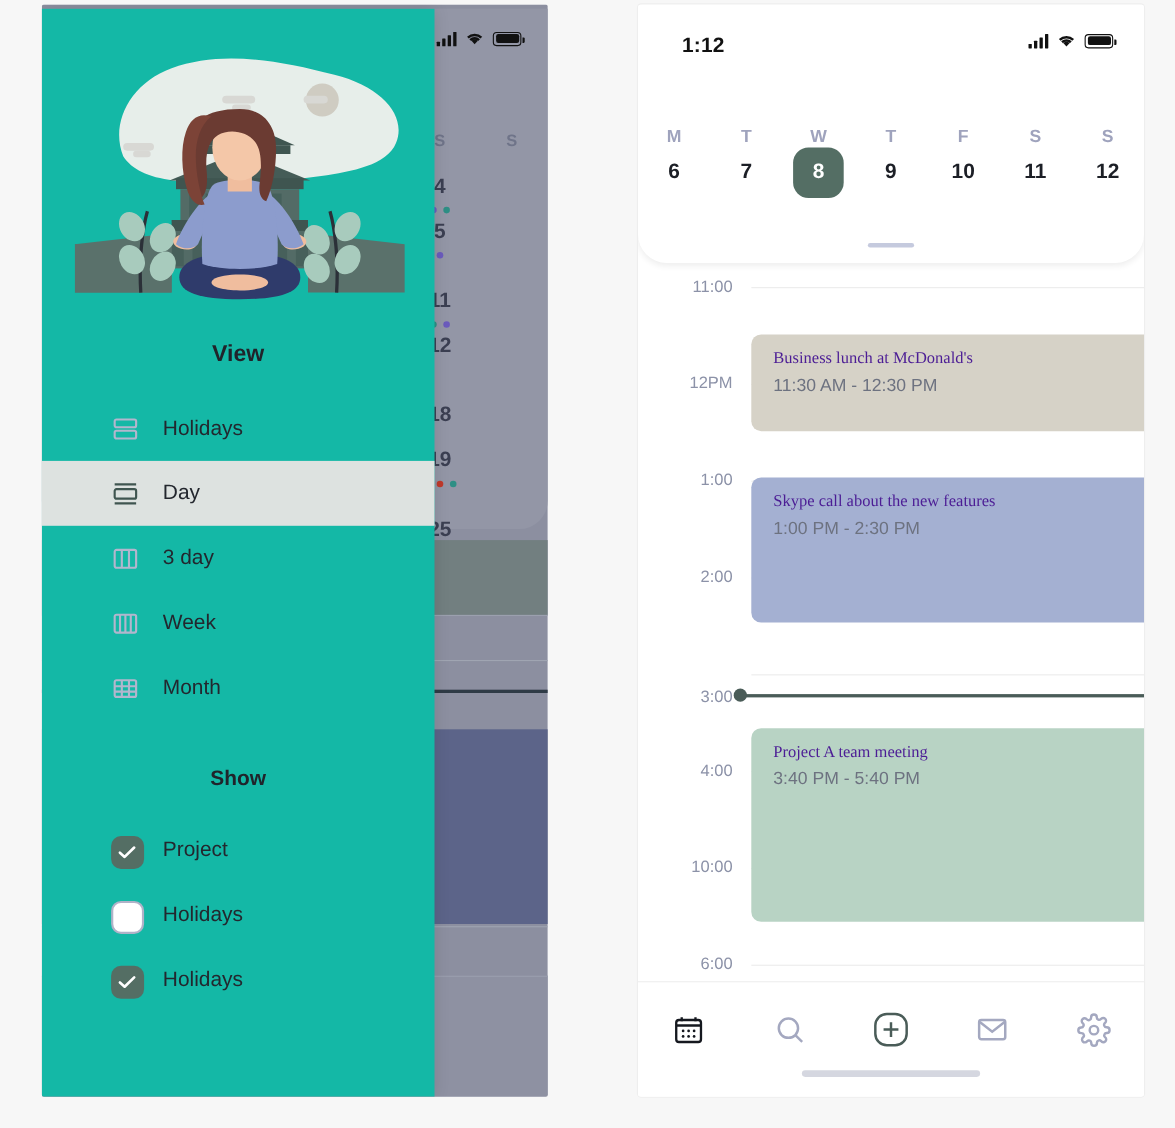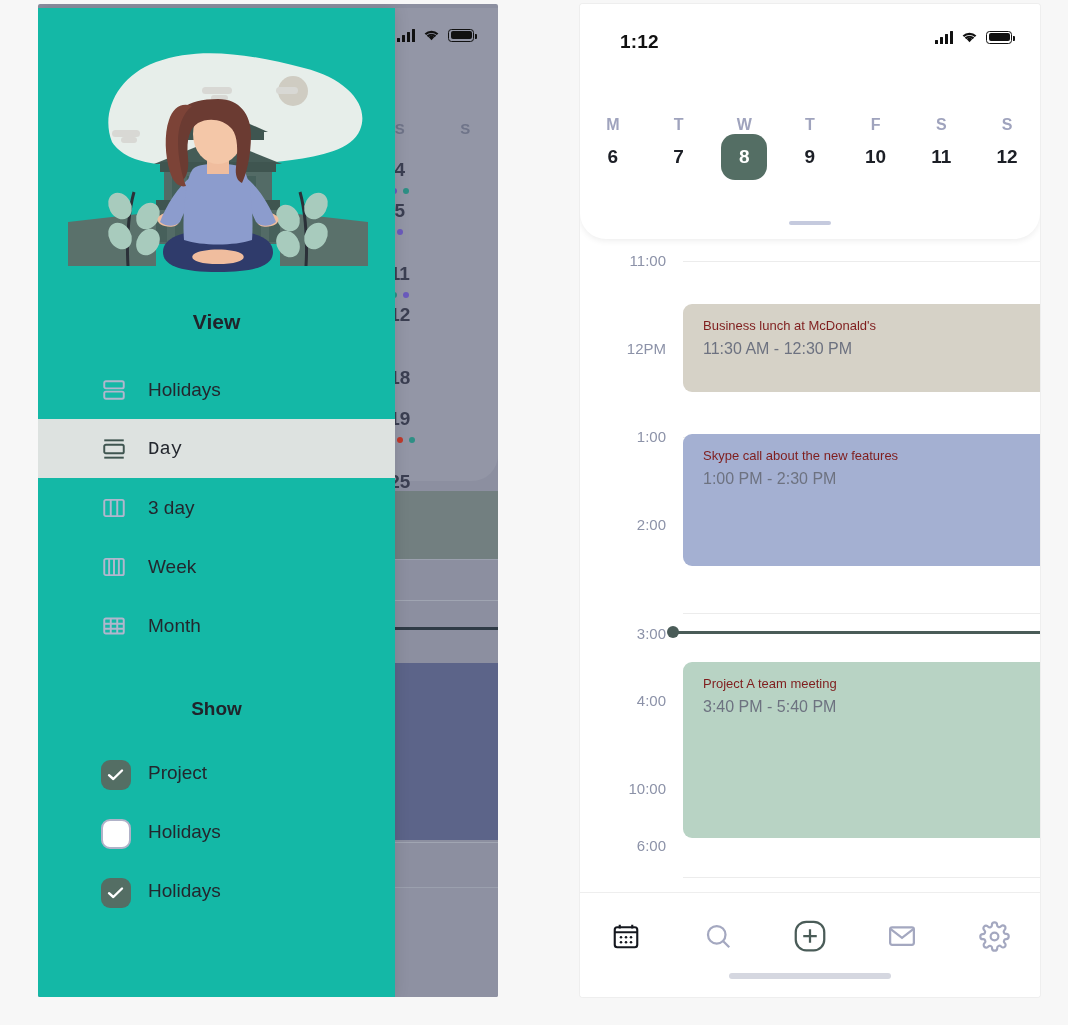--- a/index.html
+++ b/index.html
@@ -70,21 +70,21 @@
   }
   .illus{ position:absolute; left:30px; top:38px; width:300px; height:235px;}
   .sheet-title{
     position:absolute; left:0; top:302px; width:357px;
     text-align:center; font-size:21px; font-weight:700; color:#20242b;
   }
   .menu{ position:absolute; left:0; top:352px; width:357px;}
   .menu-item{
     height:59px; display:flex; align-items:center; padding-left:62px; gap:24px;
   }
-  .menu-item.active{ background:#dde2e0;font-family:Liberation Mono, monospace; }
+  .menu-item.active{ background:#dde2e0; }
   .menu-ico{ position:absolute; left:62px; width:28px; height:28px; display:flex; align-items:center; justify-content:center;}
   .menu-item{ position:relative; padding-left:0;}
   .menu-label{ position:absolute; left:110px; font-size:19px; color:#23272e;}
 
   .sheet-sub{
     position:absolute; left:0; top:690px; width:357px;
     text-align:center; font-size:19px; font-weight:700; color:#20242b;
   }
   .checks{ position:absolute; left:0; top:738px; width:357px;}
   .check-item{ position:relative; height:59px; }
@@ -125,21 +125,21 @@
   .pr-num.sel{ background:#546e64; color:#fff;}
   .pr-grip{ position:absolute; left:50%; transform:translateX(-50%); bottom:14px; width:42px;height:4px;border-radius:3px;background:#c5cade;}
 
   .pr-body{ position:absolute; left:0; top:235px; width:460px; height:655px; overflow:hidden;}
   .hr-label{ position:absolute; right:374px; font-size:15px; color:#8c92a8; white-space:nowrap;}
   .hr-line{ position:absolute; left:103px; right:0; height:1px; background:#ececec;}
   .evt{
     position:absolute; left:103px; right:-40px;
     border-radius:9px; padding:14px 20px; overflow:hidden;
   }
-  .evt-title{ font-size:13px; color:#7f1d1d; margin-bottom:7px;}
+  .evt-title{ font-size:15px; color:#4c1d95; margin-bottom:7px;font-family:Liberation Serif, serif;}
   .evt-time{ font-size:16px; color:#6d7280;}
   .nowline{ position:absolute; left:88px; right:0; height:2.5px; background:#4a5c58;}
   .nowdot{ position:absolute; left:88px; width:12px;height:12px;border-radius:50%;background:#3f5451; transform:translate(-1px,-5px);}
 
   .pr-tabbar{
     position:absolute; left:0; bottom:0; width:460px; height:105px;
     background:#fff; border-top:1px solid #eeeeee;
   }
   .pr-tabs{ position:absolute; left:0; top:18px; width:460px; height:50px; display:flex;}
   .pr-tab{ flex:1; display:flex; align-items:center; justify-content:center;}
@@ -433,21 +433,21 @@
             <div class="hr-label" style="top: 189px;">1:00</div>
             <div class="hr-line" style="top: 198px;"></div>
             <div class="hr-label" style="top: 277px;">2:00</div>
             <div class="hr-line" style="top: 286px;"></div>
             <div class="hr-label" style="top: 386px;">3:00</div>
             <div class="hr-line" style="top: 374px;"></div>
             <div class="hr-label" style="top: 453px;">4:00</div>
             <div class="hr-line" style="top: 462px;"></div>
             <div class="hr-label" style="top: 541px;">10:00</div>
             <div class="hr-line" style="top: 550px;"></div>
-            <div class="hr-label" style="top: 598px;">6:00</div>
+            <div class="hr-label" style="top: 629px;">6:00</div>
             <div class="hr-line" style="top: 638px;"></div>
           </div>
         <div id="pr-events">
             <div class="evt" style="top: 65px; height: 88px; background: rgb(214, 210, 199);">
               <div class="evt-title">Business lunch at McDonald's</div>
               <div class="evt-time">11:30 AM - 12:30 PM</div>
             </div>
             <div class="evt" style="top: 195px; height: 132px; background: rgb(164, 176, 210);">
               <div class="evt-title">Skype call about the new features</div>
               <div class="evt-time">1:00 PM - 2:30 PM</div>

